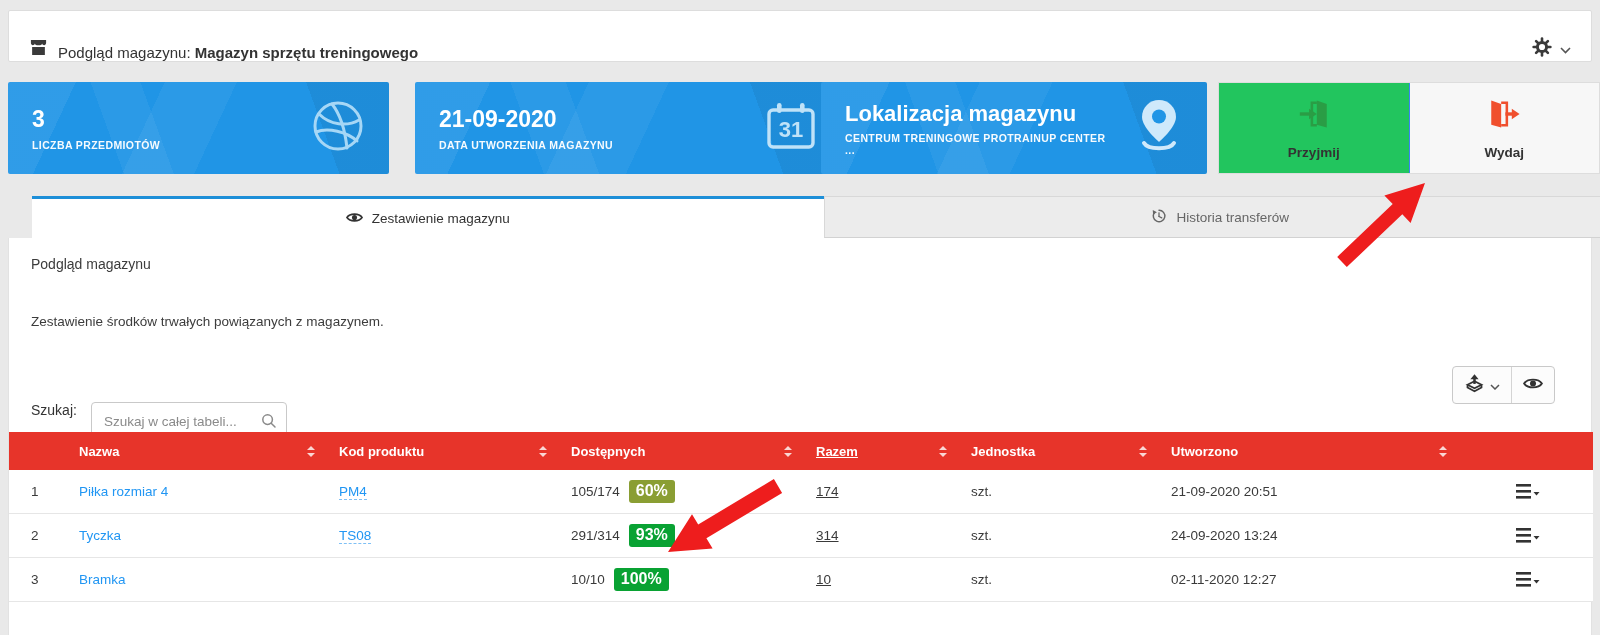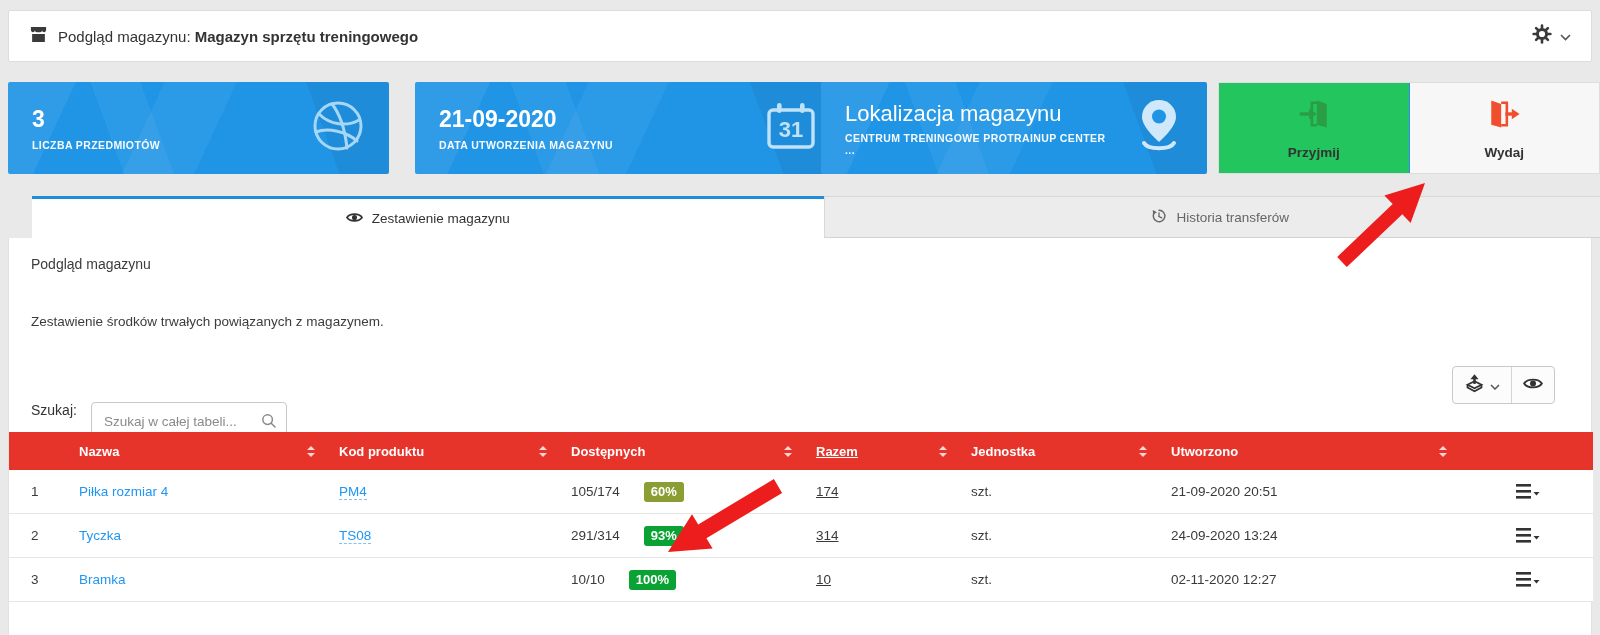--- a/index.html
+++ b/index.html
@@ -10,38 +10,38 @@
     position:relative;
     overflow:hidden;
     color:#3a3a3a;
   }
   .stage { position:absolute; inset:0; width:1600px; height:635px; }
 
   
   .topbar {
     position:absolute; left:8px; top:10px; width:1584px; height:52px;
     background:#fff; border:1px solid #ddd; border-radius:2px;
-    display:flex; align-items:center; padding:0 20px;
+    display:flex; align-items:flex-end; padding:0 20px;
   }
   .topbar .title { font-size:15px; color:#333; margin-left:10px; }
   .topbar .title b { font-weight:bold; }
   .topbar .right { margin-left:auto; display:flex; align-items:center; gap:8px; cursor:pointer; }
 
   
   .card {
     position:absolute; top:82px; height:92px; border-radius:2px;
     color:#fff; display:flex; align-items:center; overflow:hidden;
     background:
       linear-gradient(115deg, rgba(255,255,255,.07) 0 16%, transparent 16% 37%, rgba(255,255,255,.05) 37% 54%, transparent 54%),
       linear-gradient(250deg, rgba(0,0,0,.06) 0 20%, transparent 20% 60%, rgba(255,255,255,.05) 60% 72%, transparent 72%),
       #2095e6;
   }
   .card .txt { padding-left:24px; padding-right:90px; }
   .card .value { font-size:23px; font-weight:bold; line-height:1.25; }
-  .card .value.normal { font-weight:normal; font-size:22px; }
+  .card .value.normal { font-weight:bold; font-size:22px; }
   .card .label { font-size:10.5px; font-weight:bold; letter-spacing:.4px; margin-top:5px; color:rgba(255,255,255,.96); }
   .card .cicon { position:absolute; right:24px; top:50%; transform:translateY(-50%); }
   .card1 { left:8px;  width:381px; }
   .card2 { left:415px; width:427px; }
   .card3 { left:821px; width:386px; }
 
   
   .action-panel {
     position:absolute; left:1218px; top:82px; width:382px; height:92px;
     background:#fcfcfc; border:1px solid #ddd; display:flex;
@@ -104,22 +104,22 @@
   .c-idx{width:48px;} .c-name{width:260px;} .c-code{width:232px;} .c-avail{width:245px;}
   .c-total{width:155px;text-decoration:underline;} .c-unit{width:200px;gap:20px;} .c-created{width:300px;}
   .c-actions{flex:1; justify-content:center; padding-left:0;}
   .sort { display:inline-flex; flex-direction:column; gap:3px; margin-left:auto; margin-right:16px; }
   .sort i { width:0; height:0; border-left:4px solid transparent; border-right:4px solid transparent; }
   .sort .up { border-bottom:4px solid rgba(255,255,255,.8); }
   .sort .dn { border-top:4px solid rgba(255,255,255,.8); }
   a.link { color:#2196f3; text-decoration:none; cursor:pointer; }
   a.code-link { color:#2196f3; text-decoration:none; border-bottom:1px dashed #7fc0f5; cursor:pointer; }
   .badge {
-    display:inline-block; margin-left:24px; padding:3px 7px 4px; border-radius:3px;
-    font-size:13px; font-weight:bold; color:#fff; line-height:1;
+    display:inline-block; margin-left:9px; padding:3px 7px 4px; border-radius:3px;
+    font-size:16px; font-weight:bold; color:#fff; line-height:1;
   }
   .menu-btn { cursor:pointer; display:flex; align-items:center; }
 
   .overlay { position:absolute; inset:0; pointer-events:none; z-index:50; }
 </style>
 </head>
 <body>
 
 <div class="stage">
 

